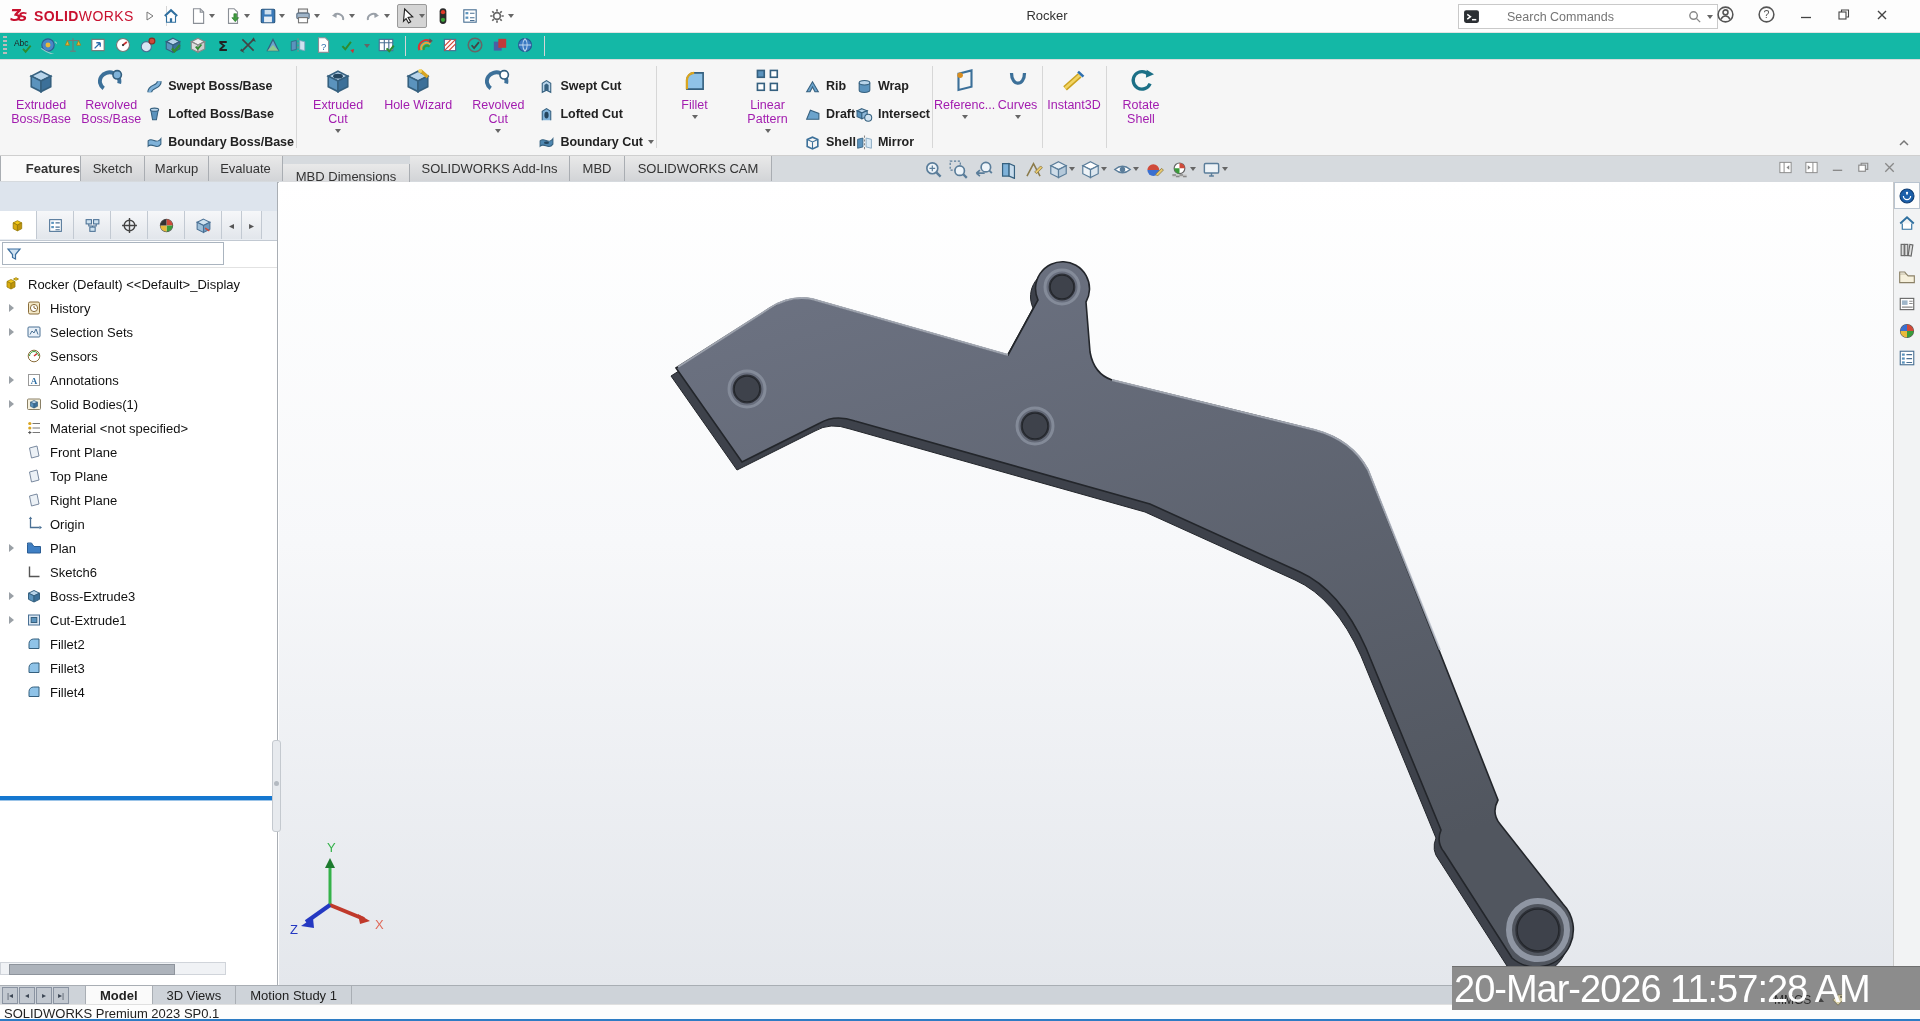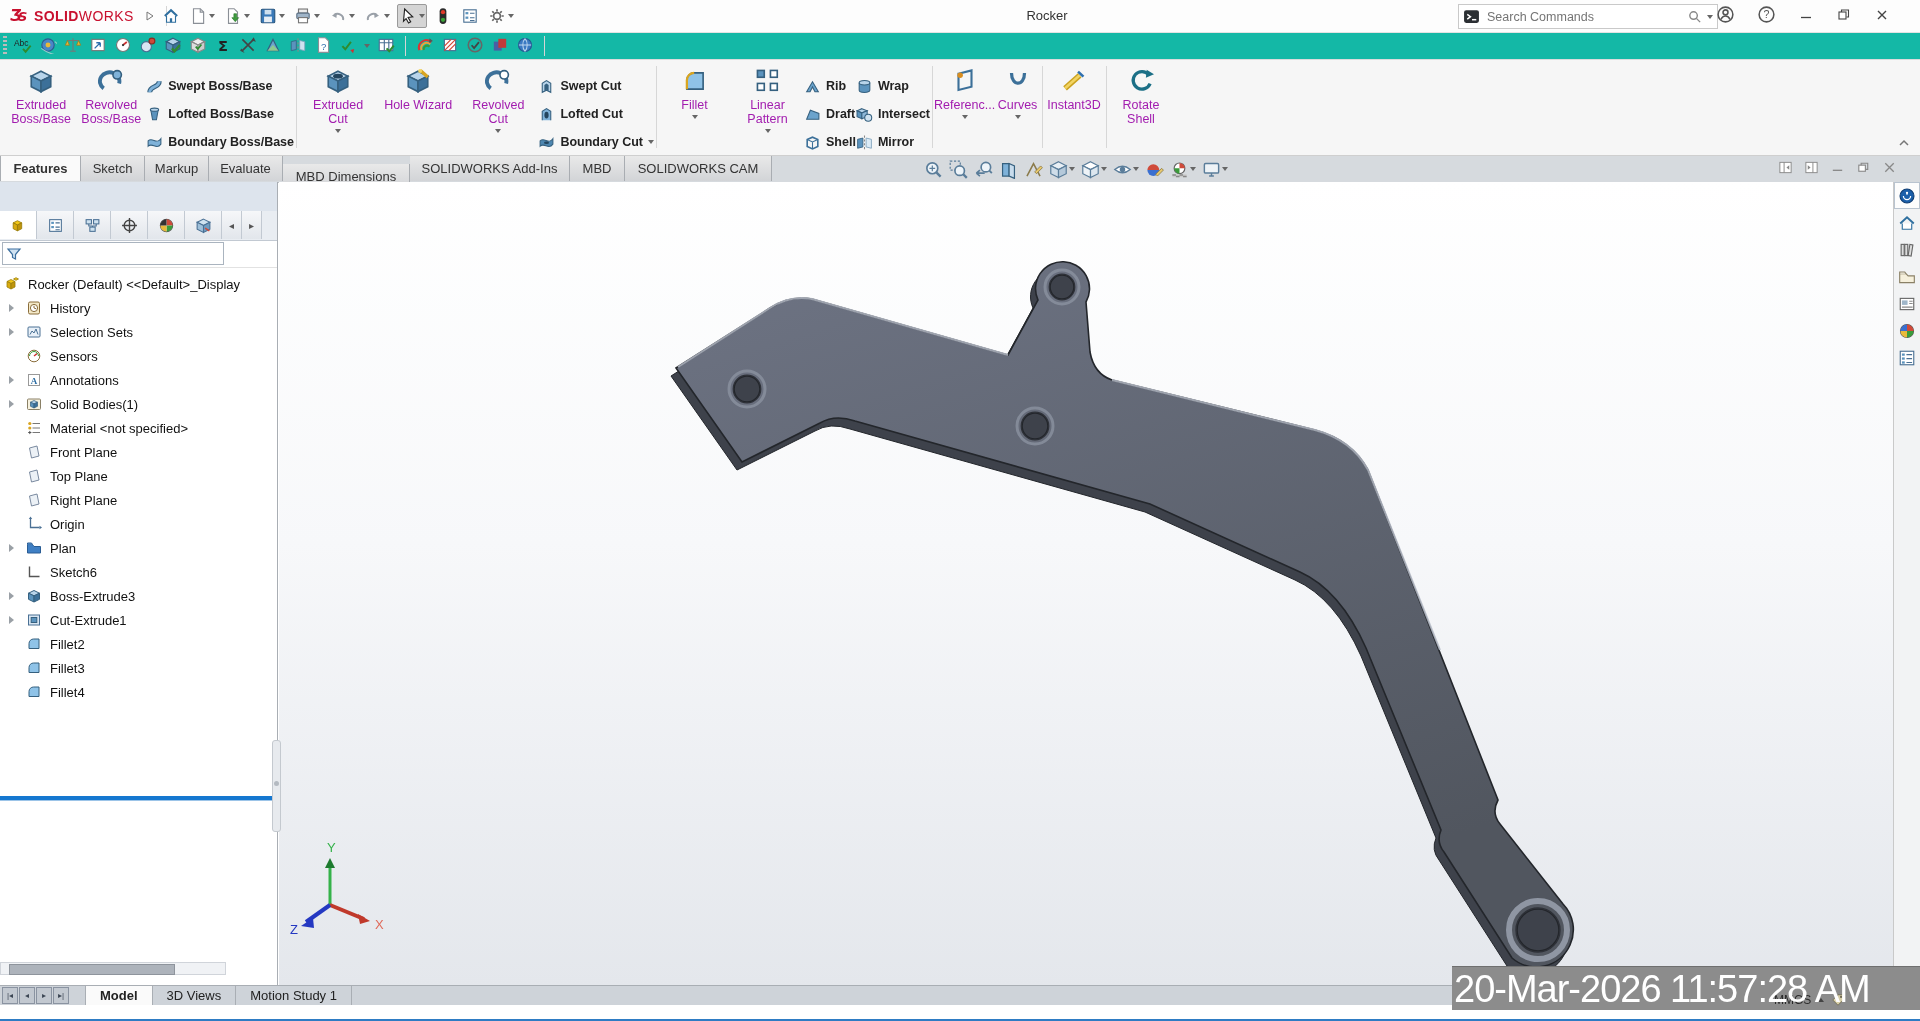--- a/index.html
+++ b/index.html
@@ -15,21 +15,21 @@
   .brand{color:#c8102e;font-size:14px;letter-spacing:.4px;}
   .brand b{font-weight:bold;}
   .vsep{width:1px;background:#d5d5d5;}
   #qa{left:160px;top:3px;height:26px;display:flex;align-items:center;gap:5px;}
   .qa-btn{display:flex;align-items:center;gap:2px;padding:3px 2px;border-radius:2px;}
   .qa-btn.active{background:#d5d5d5;border:1px solid #9a9a9a;padding:2px 1px;}
   .dd{width:0;height:0;border-left:3.5px solid transparent;border-right:3.5px solid transparent;border-top:4px solid #666;}
   #win-title{top:8px;left:1047px;transform:translateX(-50%);color:#333;font-size:13px;white-space:nowrap;}
   #searchbox{left:1458px;top:4px;width:250px;height:23px;border:1px solid #c9c9c9;background:#fff;
              display:flex;align-items:center;padding:0 4px;gap:5px;}
-  #searchbox input{border:0;outline:none;flex:1;font:12.5px "Liberation Sans",sans-serif;color:#555;background:transparent;}
+  #searchbox input{border:0;outline:none;flex:1;font:12.5px "Liberation Sans",sans-serif;color:#555;background:transparent;margin-left:20px;}
   #tb-right{left:1716px;top:3px;height:26px;display:flex;align-items:center;gap:22px;}
   
   #toolbar2{left:0;top:33px;width:1920px;height:27px;background:#14b8a6;border-bottom:1px solid #dcdcdc;
             display:flex;align-items:center;gap:7px;padding-left:14px;box-sizing:border-box;}
   #toolbar2 .vsep{height:20px;margin:0 3px;}
   .grip{left:3px;top:36px;width:4px;height:20px;background:repeating-linear-gradient(#bbb 0 2px,transparent 2px 4px);}
   
   #ribbon{left:0;top:60px;width:1920px;height:95px;background:#f6f6f6;border-bottom:1px solid #cfcfcf;}
   .rgroup{position:absolute;top:0;height:95px;display:flex;align-items:flex-start;}
   .rsep{position:absolute;top:6px;height:82px;width:1px;background:#d7d7d7;}
@@ -39,21 +39,21 @@
   .bigbtn .dd{margin-top:3px;}
   .rstack{display:flex;flex-direction:column;padding-top:12px;font-weight:bold;}
   .srow{display:flex;align-items:center;gap:5px;height:28px;}
   .srow .lbl{font-size:12.5px;color:#222;white-space:nowrap;}
   #ribbon-collapse{left:1898px;top:138px;}
   
   #tabband{left:0;top:156px;width:1920px;height:26px;background:#d6dade;border-bottom:1px solid #bfc3c7;}
   .ctab{position:absolute;top:0;height:25px;display:flex;align-items:center;justify-content:center;
         font-size:13px;color:#333;border-right:1px solid #a9adb2;background:linear-gradient(#e9e9e9,#d2d4d7);
         box-sizing:border-box;}
-  .ctab.active{background:#fafafa;font-weight:bold;border-right:1px solid #a9adb2;border-left:1px solid #a9adb2;}
+  .ctab.active{background:#fafafa;font-weight:bold;border-right:1px solid #a9adb2;border-left:1px solid #a9adb2;justify-content:flex-end;}
   #headsup{left:922px;top:1px;height:24px;display:flex;align-items:center;gap:2px;}
   .hu{display:flex;align-items:center;gap:1px;padding:1px 2px;}
   #docctrl{left:1778px;top:3px;height:20px;display:flex;align-items:center;gap:11px;}
   
   #lpanel{left:0;top:182px;width:278px;height:803px;background:#fff;border-right:1px solid #a9aeb4;box-sizing:border-box;}
   #lpanel-strip{left:0;top:0;width:100%;height:29px;background:#dde4ed;border-bottom:1px solid #c2c9d2;}
   #ptabs{left:0;top:29px;width:100%;height:29px;display:flex;background:#e9edf2;border-bottom:1px solid #c2c9d2;}
   .ptab{width:37px;height:28px;display:flex;align-items:center;justify-content:center;
         border-right:1px solid #c2c9d2;background:linear-gradient(#f6f7f9,#e2e6eb);box-sizing:border-box;}
   .ptab.active{background:#fff;}
@@ -1220,20 +1220,23 @@
         <span>Model</span>
       </div>
       <div class="btab">
         <span>3D Views</span>
       </div>
       <div class="btab">
         <span>Motion Study 1</span>
       </div>
     </div>
 
+  <div id="statusbar" class="abs">
+    <span>SOLIDWORKS Premium 2023 SP0.1</span>
+  </div>
   <div id="bottomline" class="abs"></div>
 
   <div id="stamp" class="abs">
     <span id="units">
       <span>MMGS</span>
       <svg width="8" height="6" viewBox="0 0 8 6">
           <path d="M1 5l3-4 3 4z" fill="#444"></path>
         </svg>
       <svg width="14" height="14" viewBox="0 0 16 16">
           <path d="M2 8l6-6h6v6l-6 6z" fill="#d8cfa8" stroke="#6f6a55"></path>

